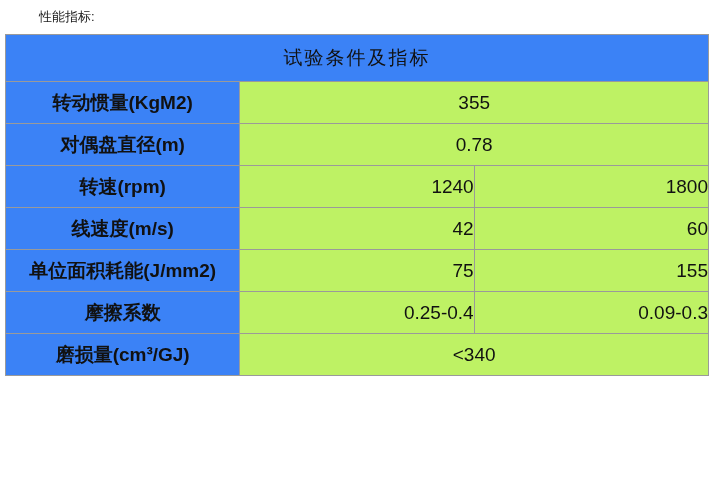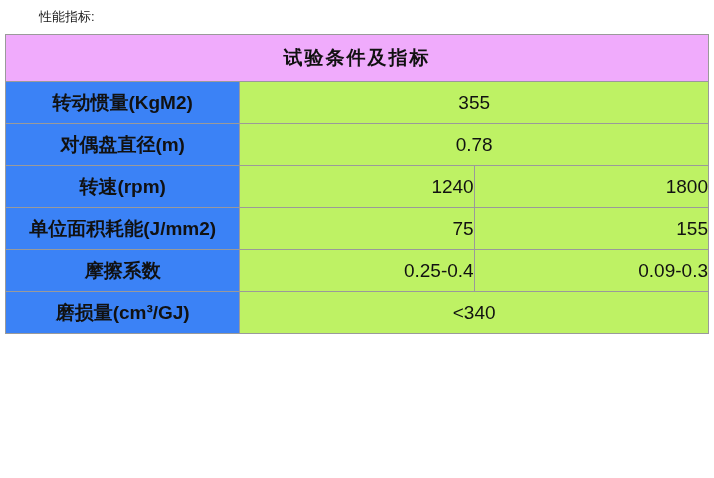--- a/index.html
+++ b/index.html
@@ -41,23 +41,23 @@
     border: 1px solid #9a9a9a;
     padding: 0;
     text-align: center;
     vertical-align: middle;
     font-size: 19px;
     color: #111111;
   }
   td.title {
     height: 46px;
     font-size: 22px;
-    font-weight: bold;
+    font-weight: normal;
     letter-spacing: 2px;
-    background: #f0abfc;
+    background: #3b82f6;
   }
   td.label {
     height: 41px;
     background: #3b82f6;
     font-weight: bold;
     font-size: 19px;
     width: 340px;
   }
   td.value {
     height: 41px;
@@ -92,20 +92,25 @@
         <td class="value" colspan="2">0.78</td>
       </tr>
 
 
       <tr>
         <td class="label">转速(rpm)</td>
         <td class="value narrow">1240</td>
         <td class="value narrow">1800</td>
       </tr>
 
+      <tr>
+        <td class="label">线速度(m/s)</td>
+        <td class="value narrow">42</td>
+        <td class="value narrow">60</td>
+      </tr>
 
 
       <tr>
         <td class="label">单位面积耗能(J/mm2)</td>
         <td class="value narrow">75</td>
         <td class="value narrow">155</td>
       </tr>
 
       <tr>
         <td class="label">摩擦系数</td>

